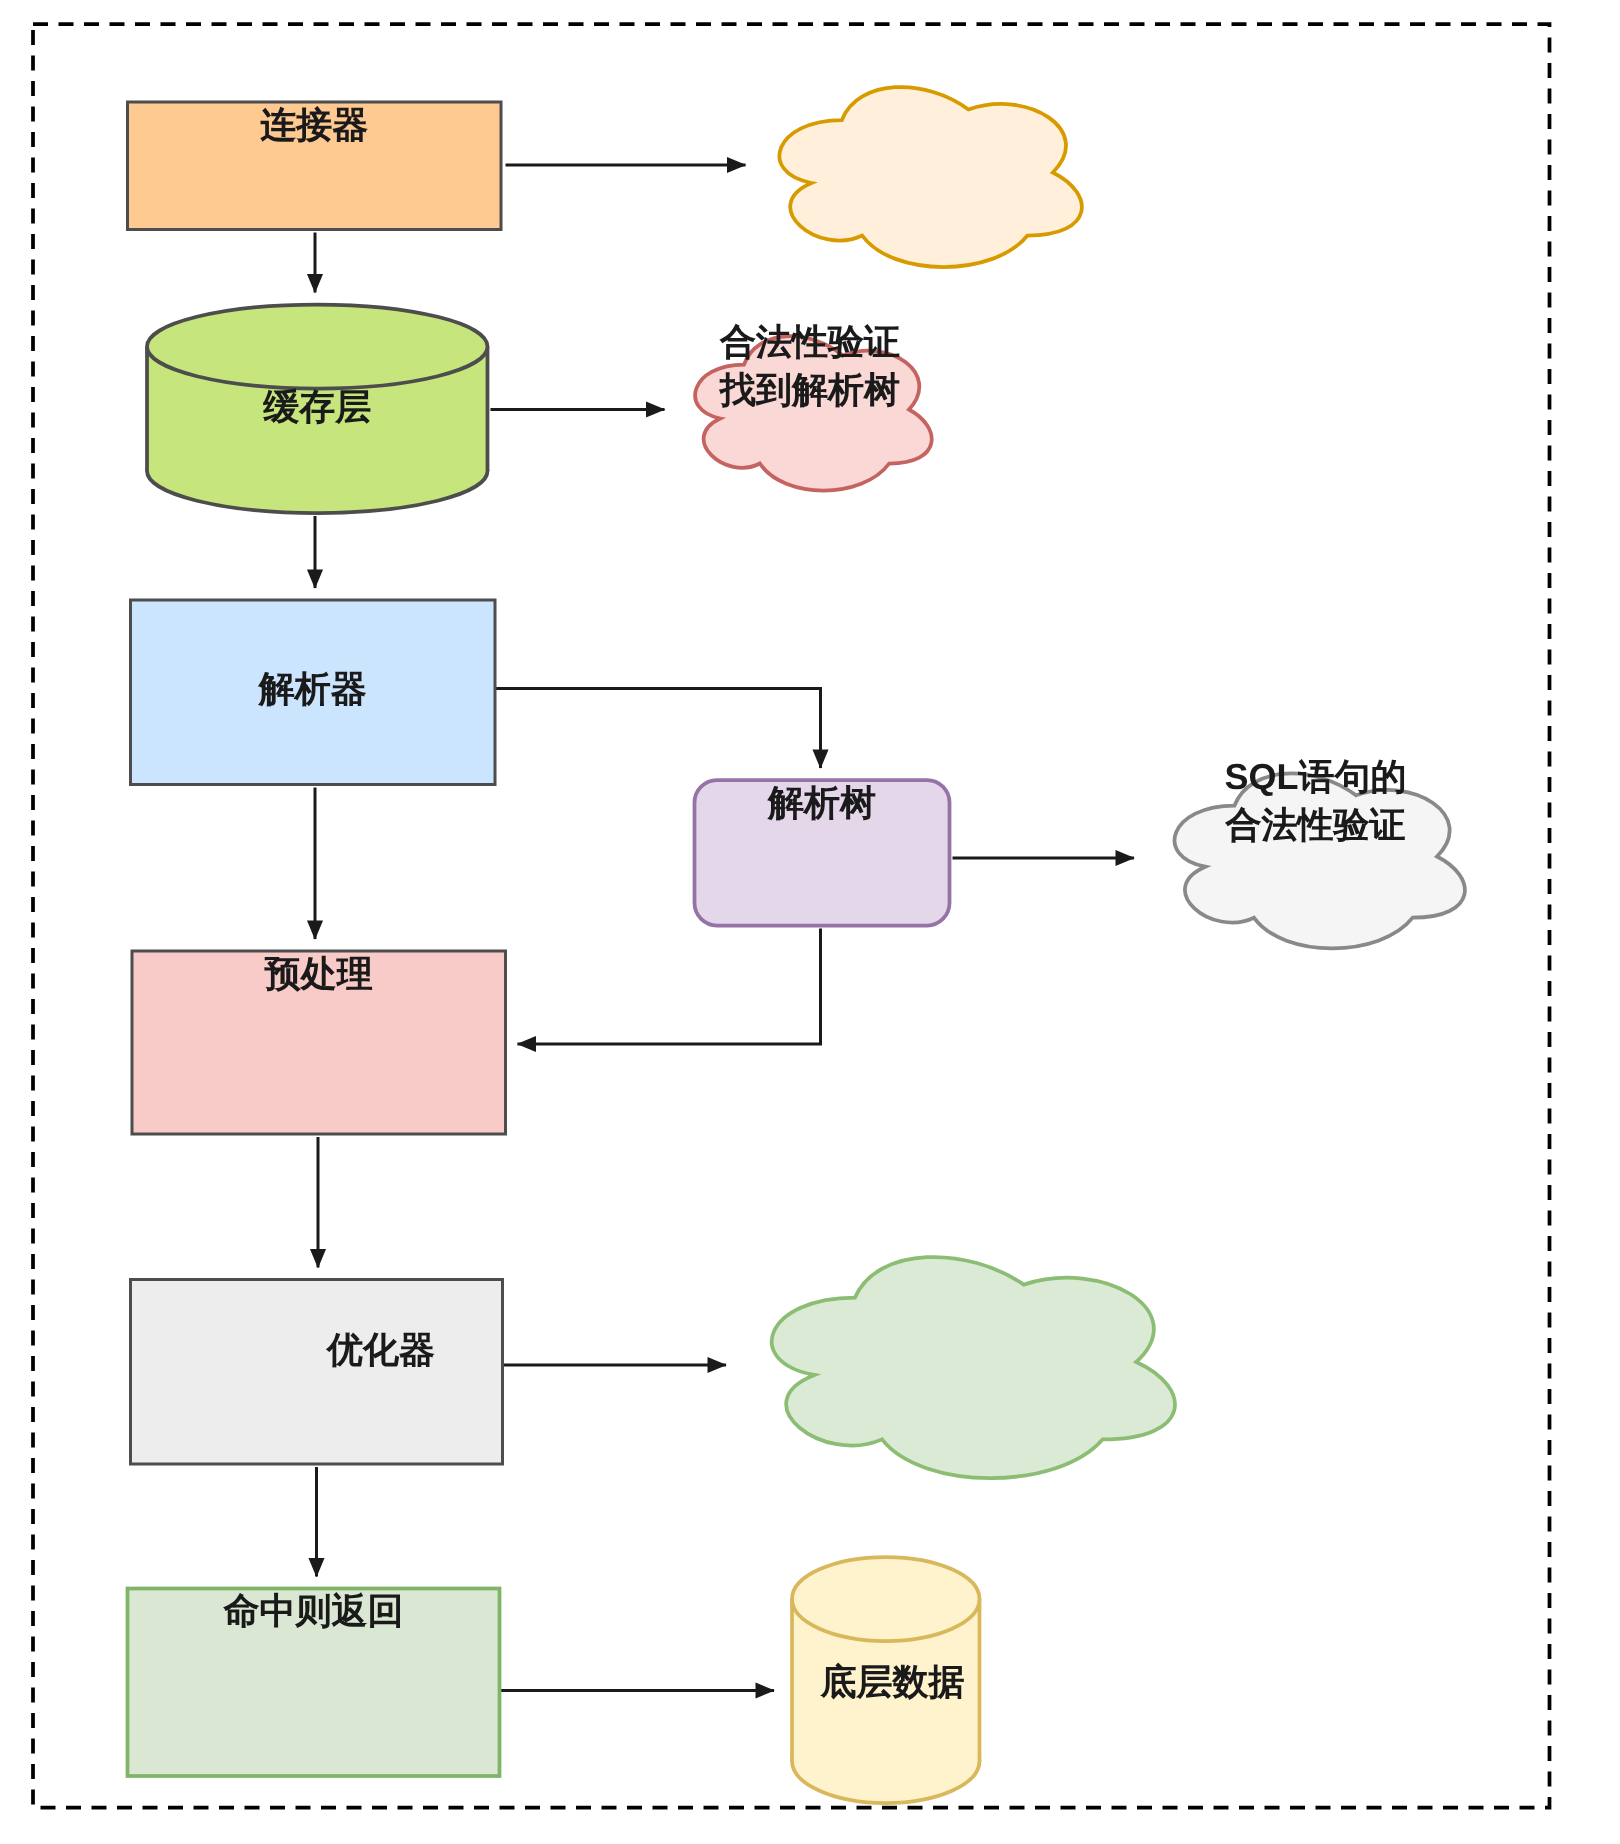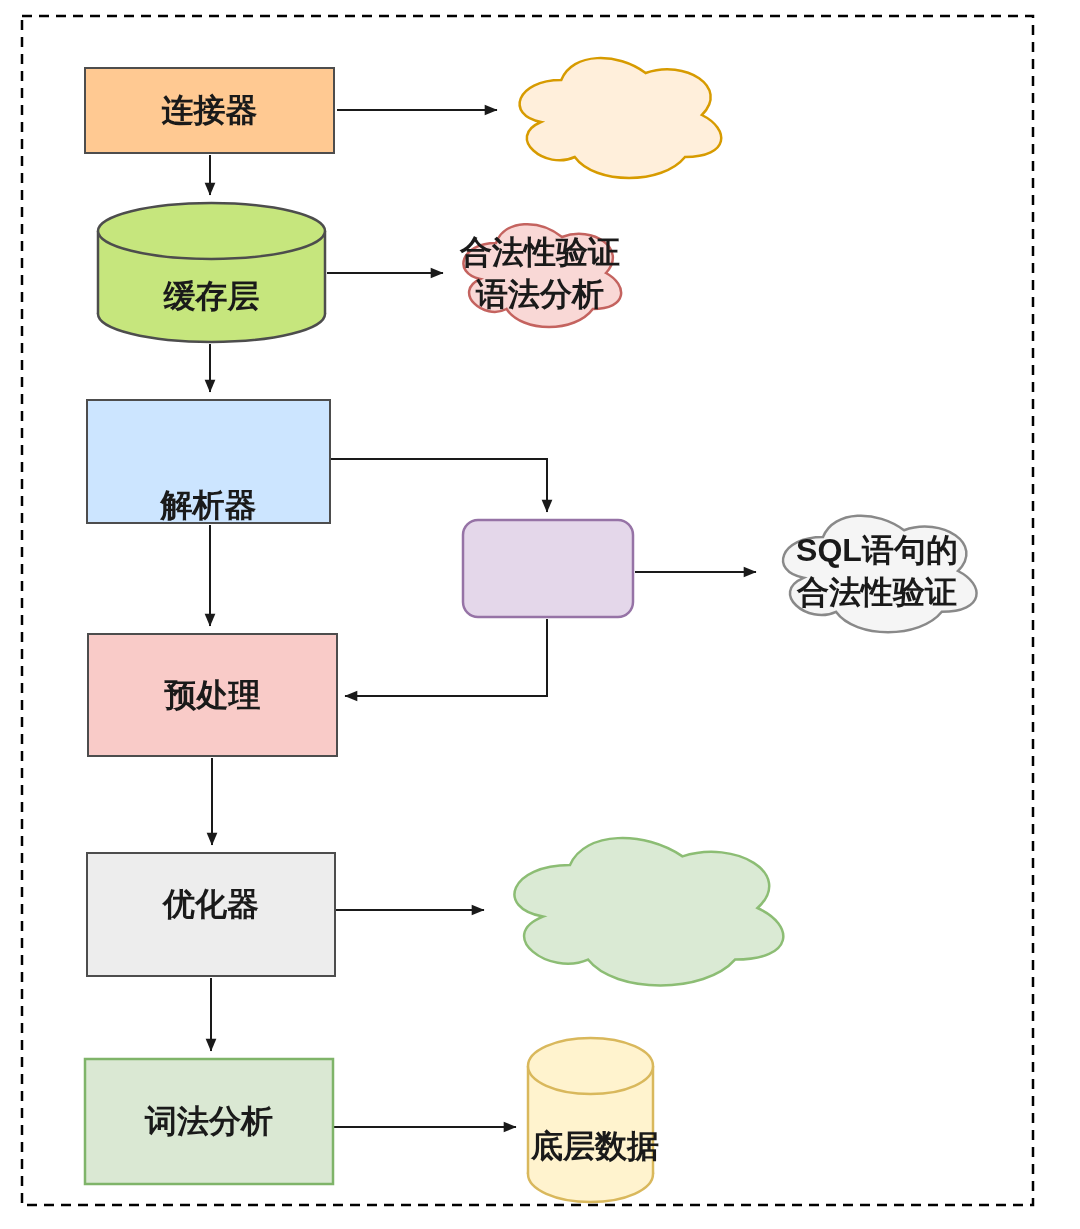--- a/index.html
+++ b/index.html
@@ -7,23 +7,23 @@
     position:relative;
     width:1080px;height:1229px;
     background:#ffffff;
     font-family:"Liberation Sans",sans-serif;
     overflow:hidden;
   }
   .canvas svg{position:absolute;left:0;top:0;}
   .lbl{
     position:absolute;
     display:flex;flex-direction:column;
-    align-items:center;justify-content:center;
+    align-items:center;
     text-align:center;
-    font-size:32px;font-weight:600;
+    font-size:24px;font-weight:600;
     color:#1a1a1a;line-height:1.32;
     pointer-events:none;
     white-space:nowrap;
   }
 </style>
 </head>
 <body>
 
 <div class="canvas">
 
@@ -98,43 +98,46 @@
     <span>连接器</span>
   </div>
 
 
   <div class="lbl" style="left:98px;top:256px;width:227px;height:80px;">
     <span>缓存层</span>
   </div>
 
   <div class="lbl" style="left:452px;top:213px;width:176px;height:120px;">
     <span>合法性验证</span>
-    <span>语法分析</span>
+    <span>找到解析树</span>
   </div>
 
   <div class="lbl" style="left:87px;top:400px;width:243px;height:123px;margin-top:44px;">
     <span>解析器</span>
   </div>
 
+  <div class="lbl" style="left:463px;top:520px;width:170px;height:97px;">
+    <span>解析树</span>
+  </div>
 
   <div class="lbl" style="left:769px;top:503px;width:216px;height:136px;">
     <span>SQL语句的</span>
     <span>合法性验证</span>
   </div>
 
   <div class="lbl" style="left:88px;top:634px;width:249px;height:122px;">
     <span>预处理</span>
   </div>
 
-  <div class="lbl" style="left:87px;top:843px;width:248px;height:123px;">
+  <div class="lbl" style="left:87px;top:885px;width:248px;height:123px;padding-left:43px;">
     <span>优化器</span>
   </div>
 
 
   <div class="lbl" style="left:85px;top:1059px;width:248px;height:125px;">
-    <span>词法分析</span>
+    <span>命中则返回</span>
   </div>
 
   <div class="lbl" style="left:528px;top:1106px;width:134px;height:80px;">
     <span>底层数据</span>
   </div>
 
 </div>
 
 </body></html>

